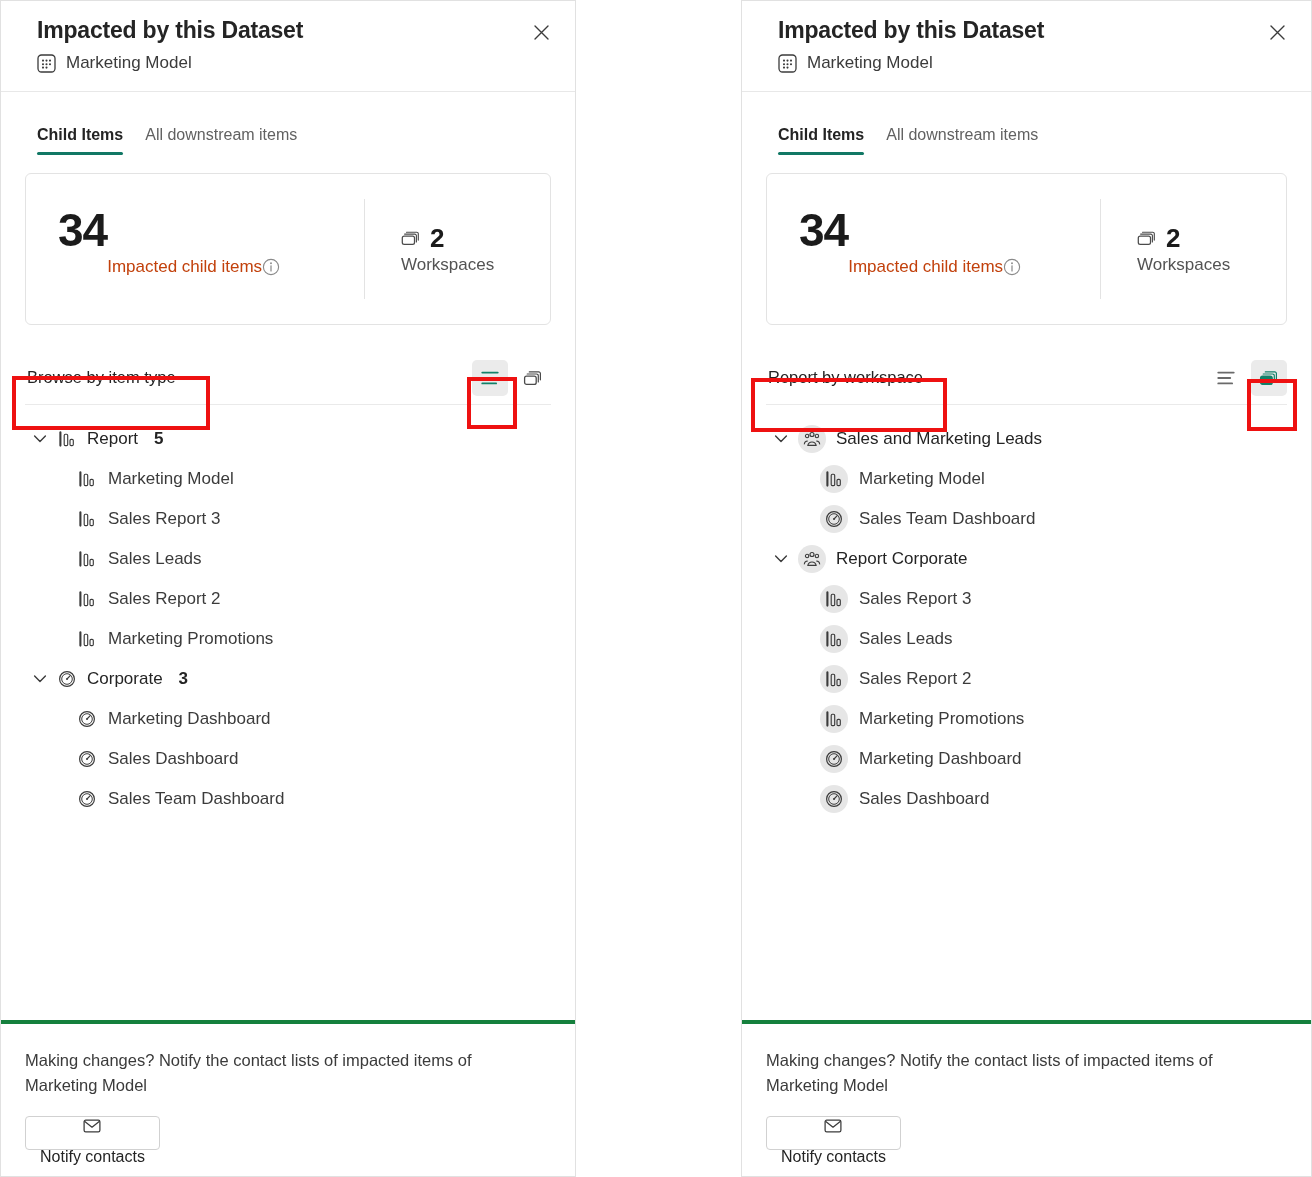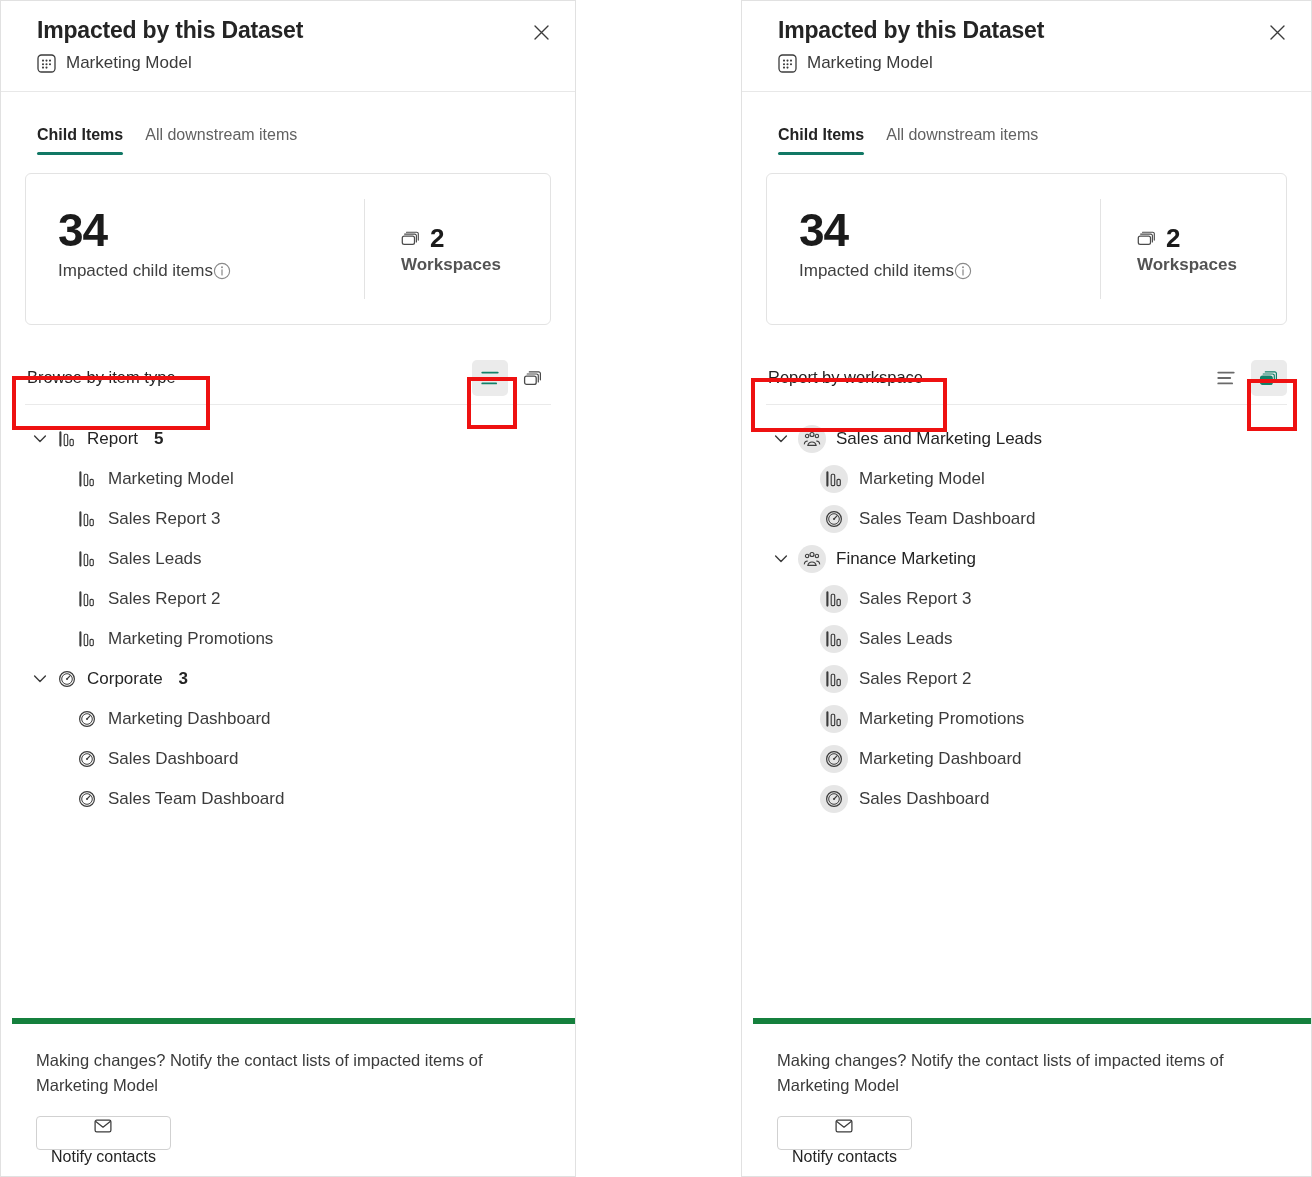--- a/index.html
+++ b/index.html
@@ -106,36 +106,36 @@
     border-radius: 6px;
     display: flex;
     align-items: stretch;
     height: 152px;
     flex: 0 0 auto;
   }
   .stat-main {
     flex: 1 1 auto;
     padding: 30px 0 0 32px;
     display: flex;
-    flex-direction: column;
+    flex-direction: row;
     justify-content: flex-start;
   }
   .stat-number {
     font-size: 46px;
     font-weight: bold;
     color: #1b1b1b;
     line-height: 52px;
     letter-spacing: -1px;
   }
   .stat-label {
     display: flex;
     align-items: center;
     gap: 0;
     font-size: 17px;
-    color: #404040;
+    color: #c2410c;
     margin-top: 5px;
   }
   .stat-side {
     flex: 0 0 186px;
     border-left: 1px solid #e3e3e3;
     margin: 25px 0;
     padding-left: 36px;
     display: flex;
     flex-direction: column;
     justify-content: center;
@@ -148,21 +148,20 @@
   .stat-side-num {
     font-size: 26px;
     font-weight: bold;
     color: #1b1b1b;
     line-height: 28px;
   }
   .stat-side-label {
     font-size: 17px;
     color: #535353;
     margin-top: 3px;
-    font-weight: bold;
   }
   .info-icon, .ws-icon { display: block; flex: 0 0 auto; }
 
   
   .browse-row {
     position: relative;
     margin: 26px 24px 0 24px;
     height: 54px;
     display: flex;
     align-items: center;
@@ -245,23 +244,22 @@
   }
   .bare {
     width: 20px; height: 20px;
     display: flex; align-items: center; justify-content: center;
     flex: 0 0 auto;
   }
 
   
   .pane-footer {
     flex: 0 0 auto;
-    border-top: 6px solid #15803d;
+    border-top: 4px solid #15803d;
     padding: 24px 24px 26px 24px;
-    margin-left: 11px;
   }
   .footer-text {
     font-size: 16.5px;
     color: #3b3b3b;
     line-height: 25px;
     max-width: 480px;
     margin: 0 0 18px 0;
   }
   .notify-btn {
     display: inline-flex;
@@ -646,21 +644,21 @@
          <span class="chip">
               <svg class="item-ic" width="18" height="18" viewBox="0 0 18 18" fill="none">
                 <circle cx="9" cy="4.5" r="2.0" stroke="#3b3b3b" stroke-width="1.15"></circle>
          <circle cx="4.1" cy="6.0" r="1.7" stroke="#3b3b3b" stroke-width="1.1"></circle>
          <circle cx="13.9" cy="6.0" r="1.7" stroke="#3b3b3b" stroke-width="1.1"></circle>
          <path d="M4.8 15.4 a4.3 4.3 0 0 1 8.4 0 Z" stroke="#3b3b3b" stroke-width="1.15" stroke-linejoin="round"></path>
          <path d="M4.4 11.0 a3.4 3.4 0 0 0 -3.1 3.0" stroke="#3b3b3b" stroke-width="1.05" stroke-linecap="round"></path>
          <path d="M13.6 11.0 a3.4 3.4 0 0 1 3.1 3.0" stroke="#3b3b3b" stroke-width="1.05" stroke-linecap="round"></path>
               </svg>
             </span>
-         <span class="tree-group-name">Finance Marketing</span>
+         <span class="tree-group-name">Report Corporate</span>
 
        </div>
           <div class="tree-child">
                 <span class="chip">
               <svg class="item-ic" width="18" height="20" viewBox="0 0 18 20" fill="none">
                 <path d="M2.4 3.4 V16.6" stroke="#3b3b3b" stroke-width="2.1" stroke-linecap="round"></path>
          <rect x="6.2" y="5.2" width="3.5" height="11.4" rx="1.2" stroke="#3b3b3b" stroke-width="1.15"></rect>
          <rect x="12.0" y="10.4" width="3.3" height="6.2" rx="1.2" stroke="#3b3b3b" stroke-width="1.15"></rect>
               </svg>
             </span>

